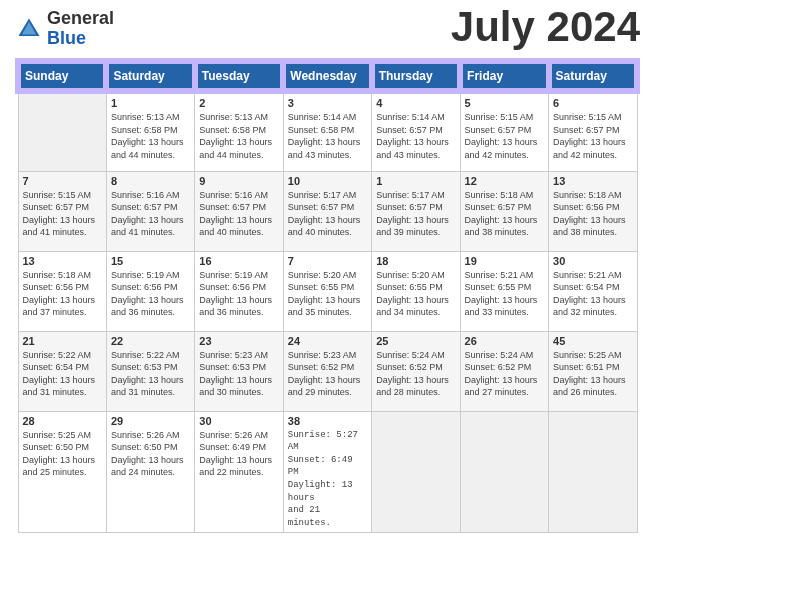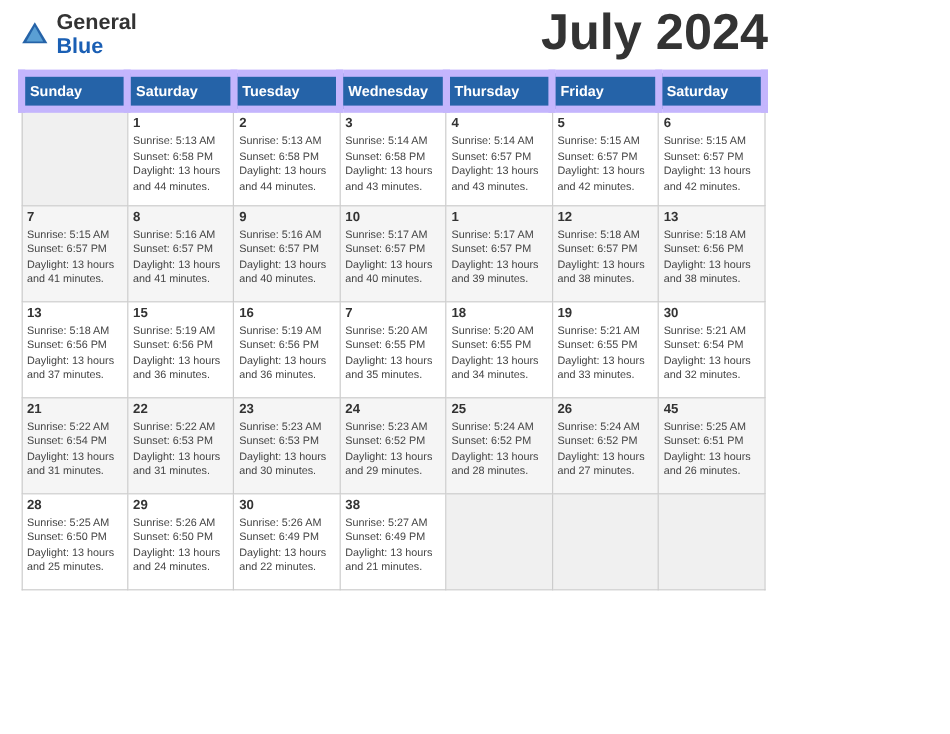--- a/index.html
+++ b/index.html
@@ -351,21 +351,21 @@
           </td>
           <td>
             <span class="day-number">30</span>
             <div class="day-info" style="white-space: pre-line;">Sunrise: 5:26 AM
 Sunset: 6:49 PM
 Daylight: 13 hours
 and 22 minutes.</div>
           </td>
           <td>
             <span class="day-number">38</span>
-            <div class="day-info" style="white-space: pre-line;">Sunrise: 5:27 AM
+            <div class="day-info" style="white-space: pre-line; font-family: Liberation Mono, monospace;">Sunrise: 5:27 AM
 Sunset: 6:49 PM
 Daylight: 13 hours
 and 21 minutes.</div>
           </td>
           <td class="empty-cell"></td>
           <td class="empty-cell"></td>
           <td class="empty-cell"></td>
         </tr>
       </tbody>
   </table>

